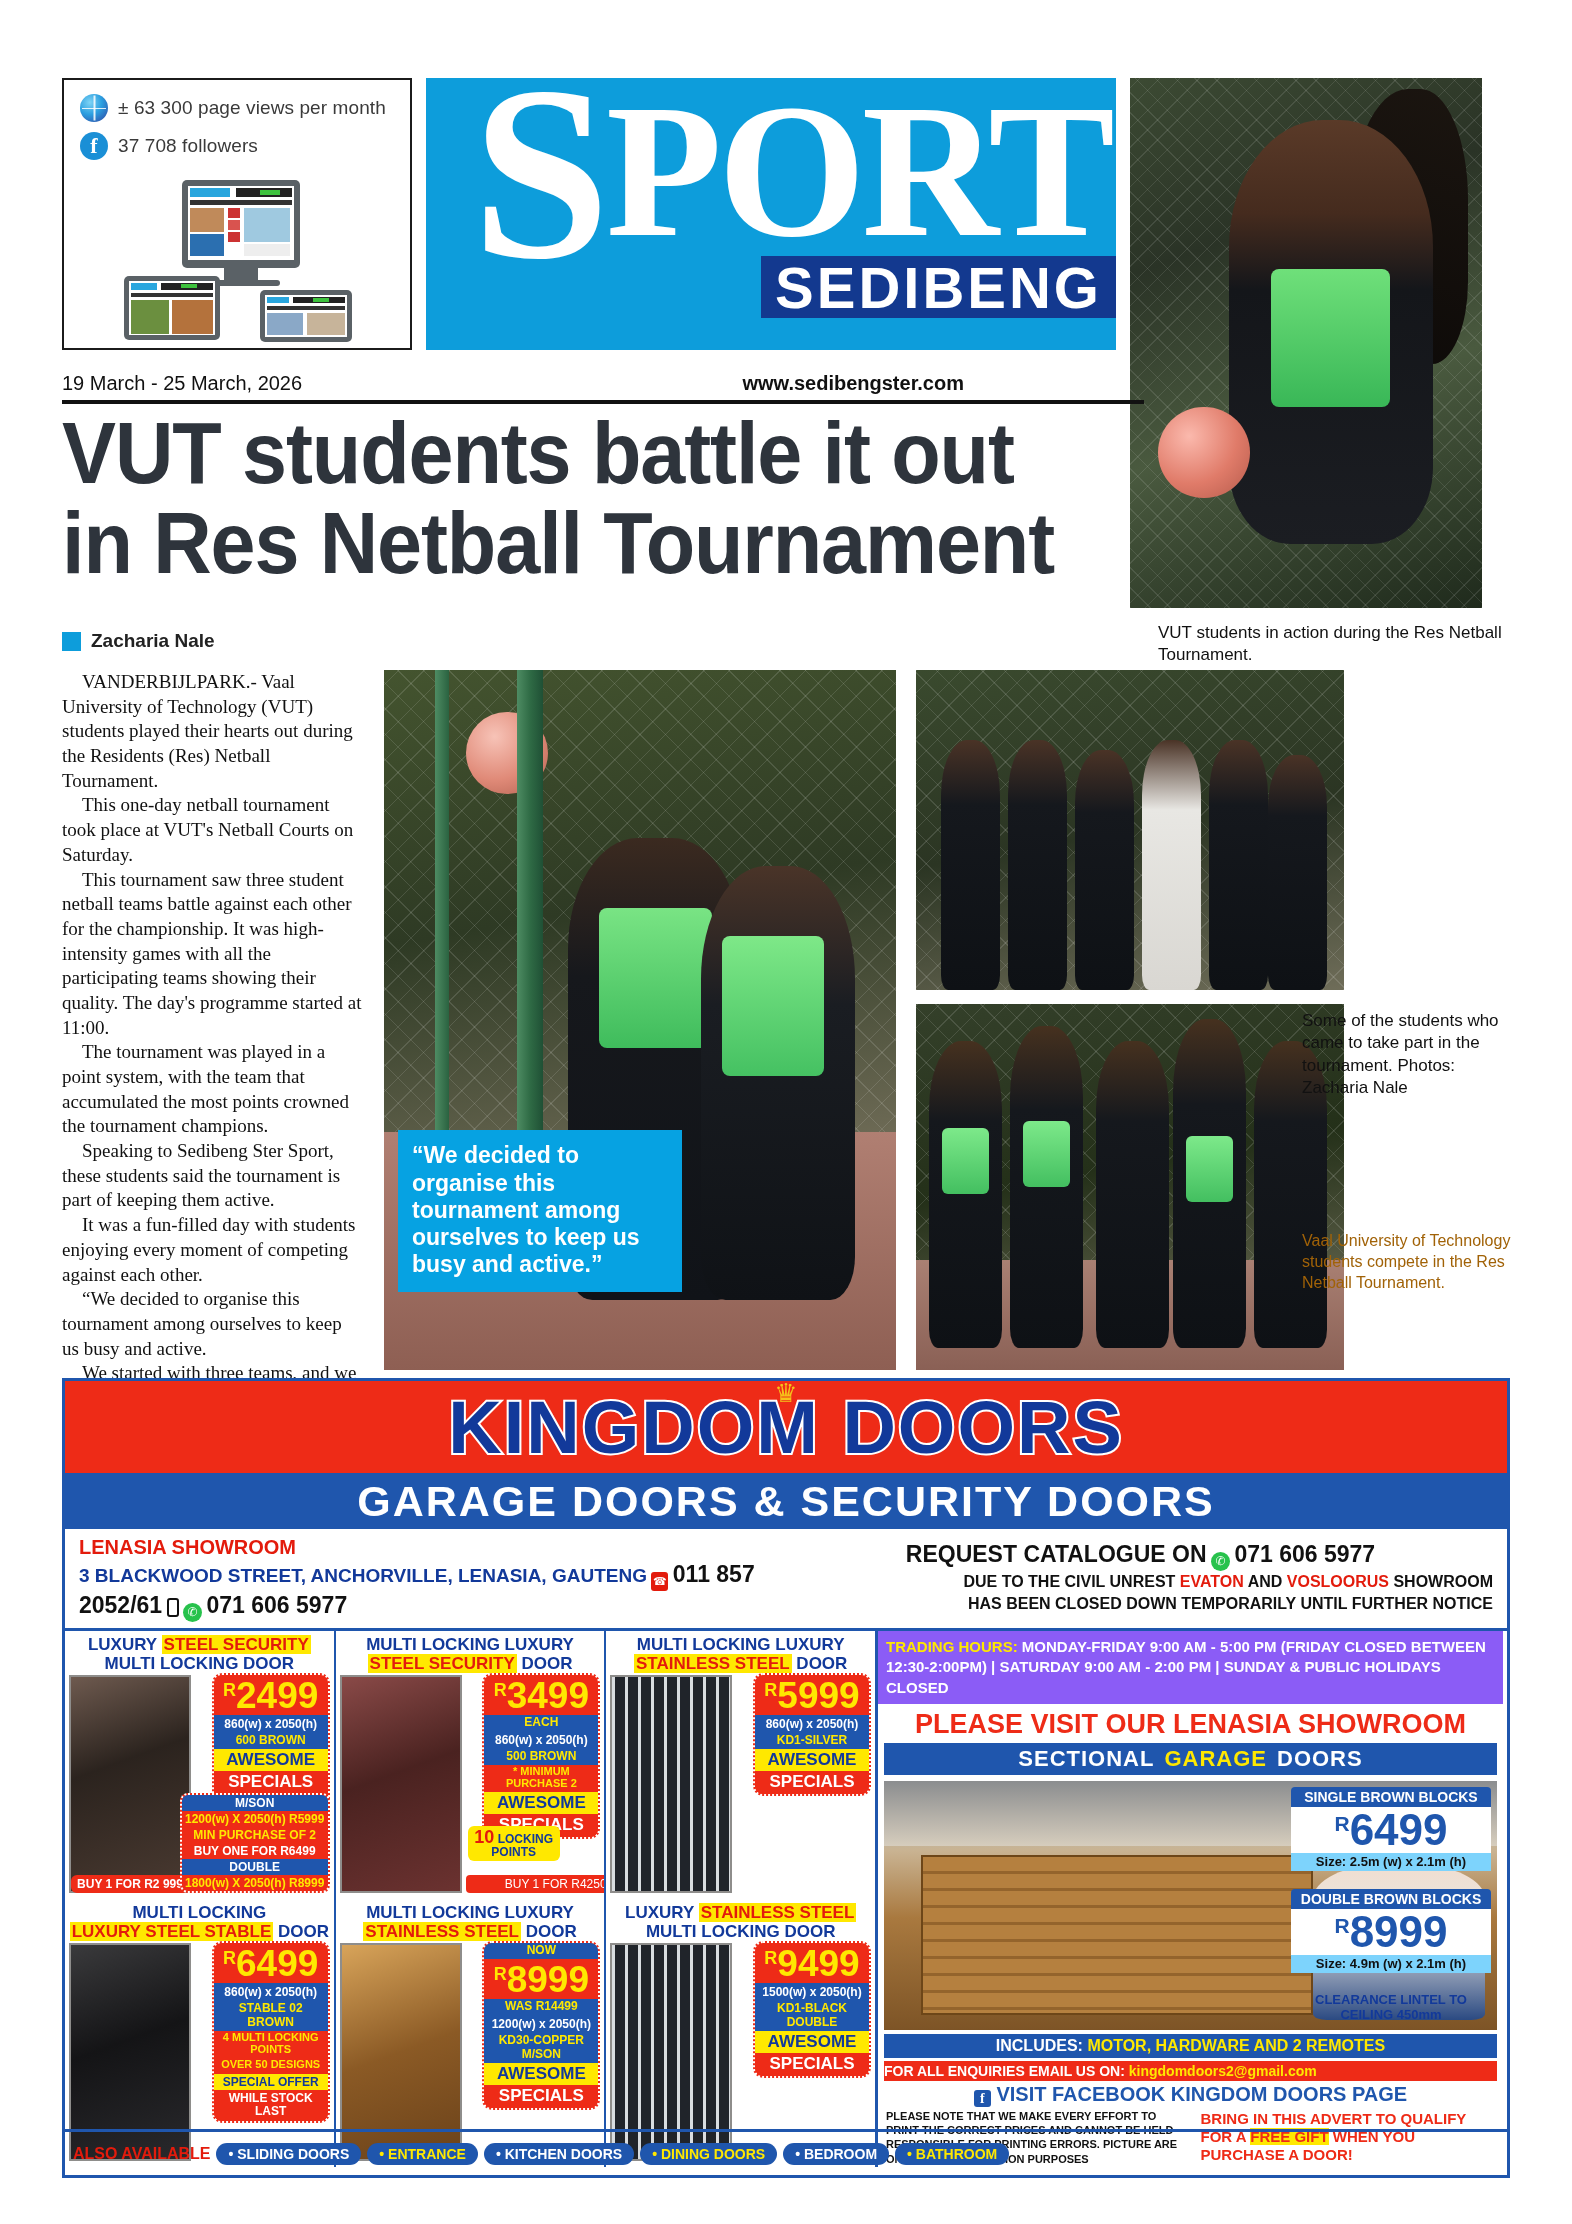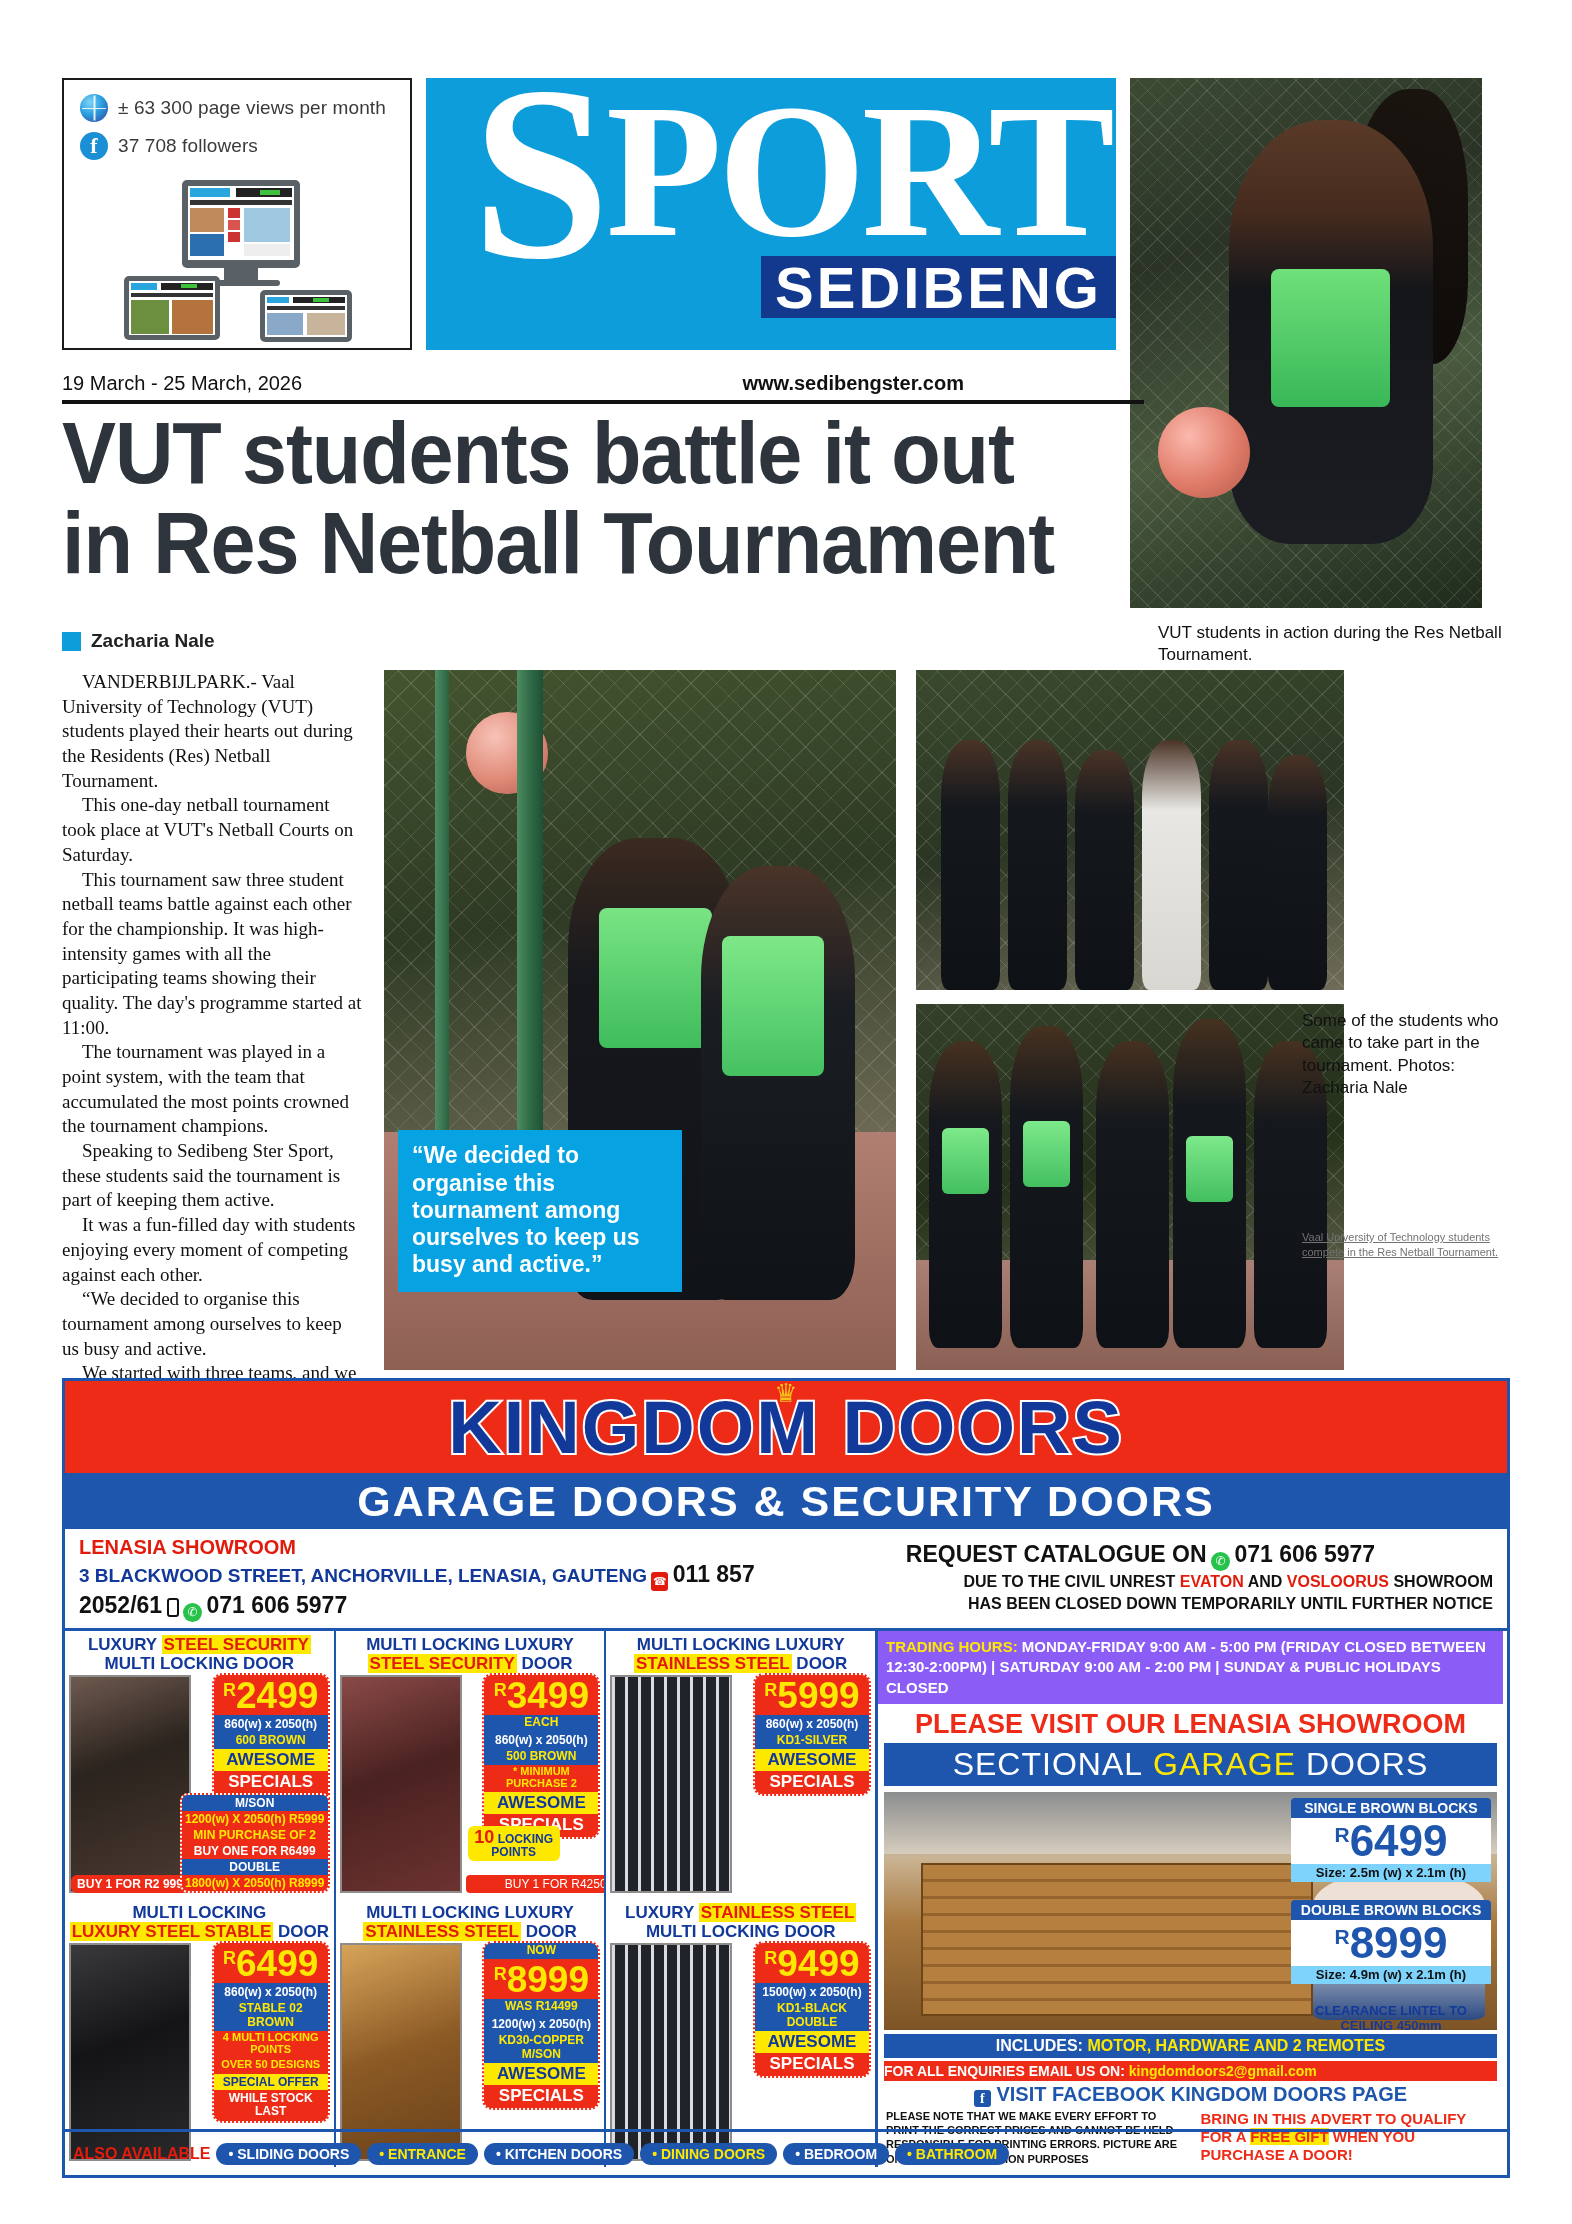--- a/index.html
+++ b/index.html
@@ -235,21 +235,21 @@
     position:absolute; width:11%; height:18%;
     background: linear-gradient(180deg,#7de98a,#43bf60); border-radius:6px;
   }
 
   .side-caption-1 {
     position:absolute; left:1302px; top:1010px; width:210px;
     font-size:17px; line-height:1.32; color:#111;
   }
   .side-caption-2 {
     position:absolute; left:1302px; top:1230px; width:210px;
-    font-size:11px; line-height:1.32; color:#737373;text-decoration:underline;
+    font-size:16px; line-height:1.32; color:#a16207;
   }
 
   
   .ad {
     position:absolute; left:62px; top:1378px; width:1448px; height:800px;
     border:3px solid #1f56ad; background:#fff; overflow:hidden;
   }
   .ad-title-bar {
     height:92px; background:#ee2b17; position:relative; overflow:hidden;
     display:flex; align-items:center; justify-content:center;
@@ -356,21 +356,21 @@
     padding:6px 8px; line-height:1.35;
   }
   .trading .y { color:#ffe800; }
   .visit-line {
     text-align:center; color:#ee2b17; font-size:27px; font-weight:bold; padding:5px 0 3px;
   }
   .sect-bar {
     display:flex; align-items:center; justify-content:center; gap:10px;
     background:#1f56ad; padding:3px 0; margin:0 6px;
   }
-  .sect-bar span { font-size:32px; font-weight:normal; color:#fff; letter-spacing:1px; }
+  .sect-bar span { font-size:22px; font-weight:bold; color:#fff; letter-spacing:1px; }
   .sect-bar .garage { color:#ffe800; }
   .garage-photo {
     position:relative; flex:1; margin:6px 6px 0;
     background: linear-gradient(180deg,#9fb6c9 0%, #c9b392 28%, #a9793f 55%, #7d5426 100%);
     overflow:hidden;
   }
   .garage-photo .roof {
     position:absolute; left:0; right:0; top:0; height:26%;
     background: linear-gradient(180deg,#8b8d8f,#d6cdbd);
   }

